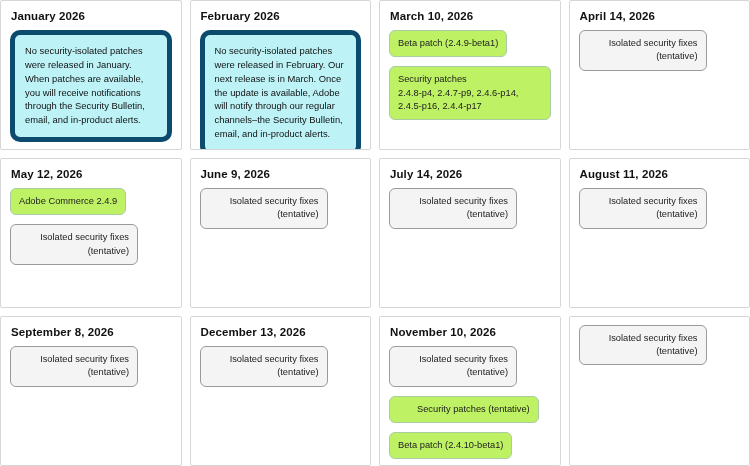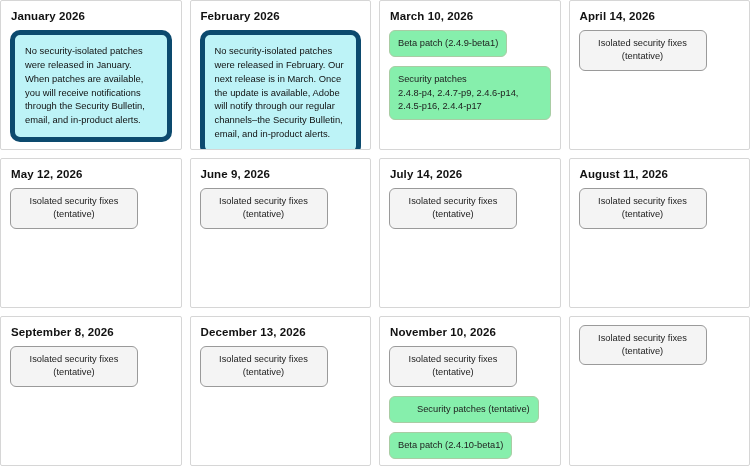--- a/index.html
+++ b/index.html
@@ -55,26 +55,26 @@
     font-size: 9.3px;
     line-height: 1.42;
     color: #1c1c1c;
     padding: 6px 8px;
     display: block;
   }
 
   .badge-gray {
     background: #f4f4f4;
     border: 1px solid #9a9a9a;
-    text-align: center;
+    text-align: right;
     min-width: 128px;
   }
 
   .badge-green {
-    background: #86efac;
+    background: #bef264;
     border: 1px solid #a9ccA4;
     text-align: left;
   }
 
   .badge-green.wide {
     width: 100%;
   }
 
   .note-box {
     background: #bdf3f7;
@@ -111,20 +111,21 @@
     <div class="month-card">
       <div class="month-title">April 14, 2026</div>
       <div class="badges">
         <div class="badge badge-gray" style="white-space: pre-line;">Isolated security fixes
 (tentative)</div>
       </div>
     </div>
     <div class="month-card">
       <div class="month-title">May 12, 2026</div>
       <div class="badges">
+        <div class="badge badge-green" style="white-space: pre-line;">Adobe Commerce 2.4.9</div>
         <div class="badge badge-gray" style="white-space: pre-line;">Isolated security fixes
 (tentative)</div>
       </div>
     </div>
     <div class="month-card">
       <div class="month-title">June 9, 2026</div>
       <div class="badges">
         <div class="badge badge-gray" style="white-space: pre-line;">Isolated security fixes
 (tentative)</div>
       </div>

